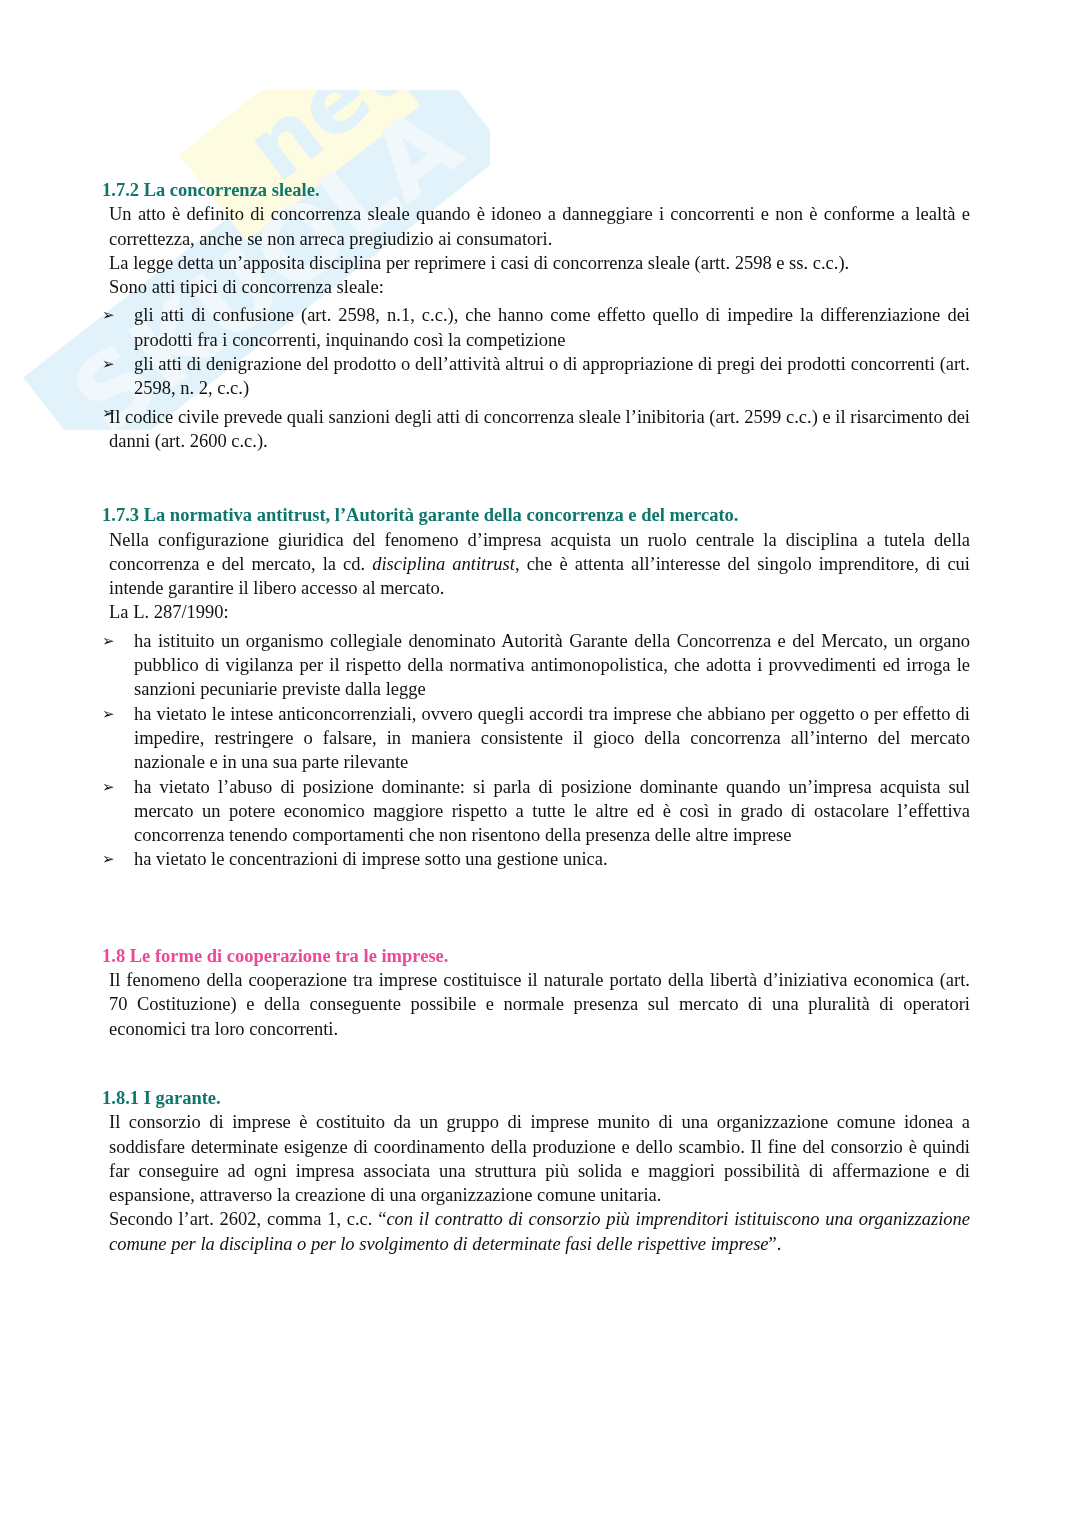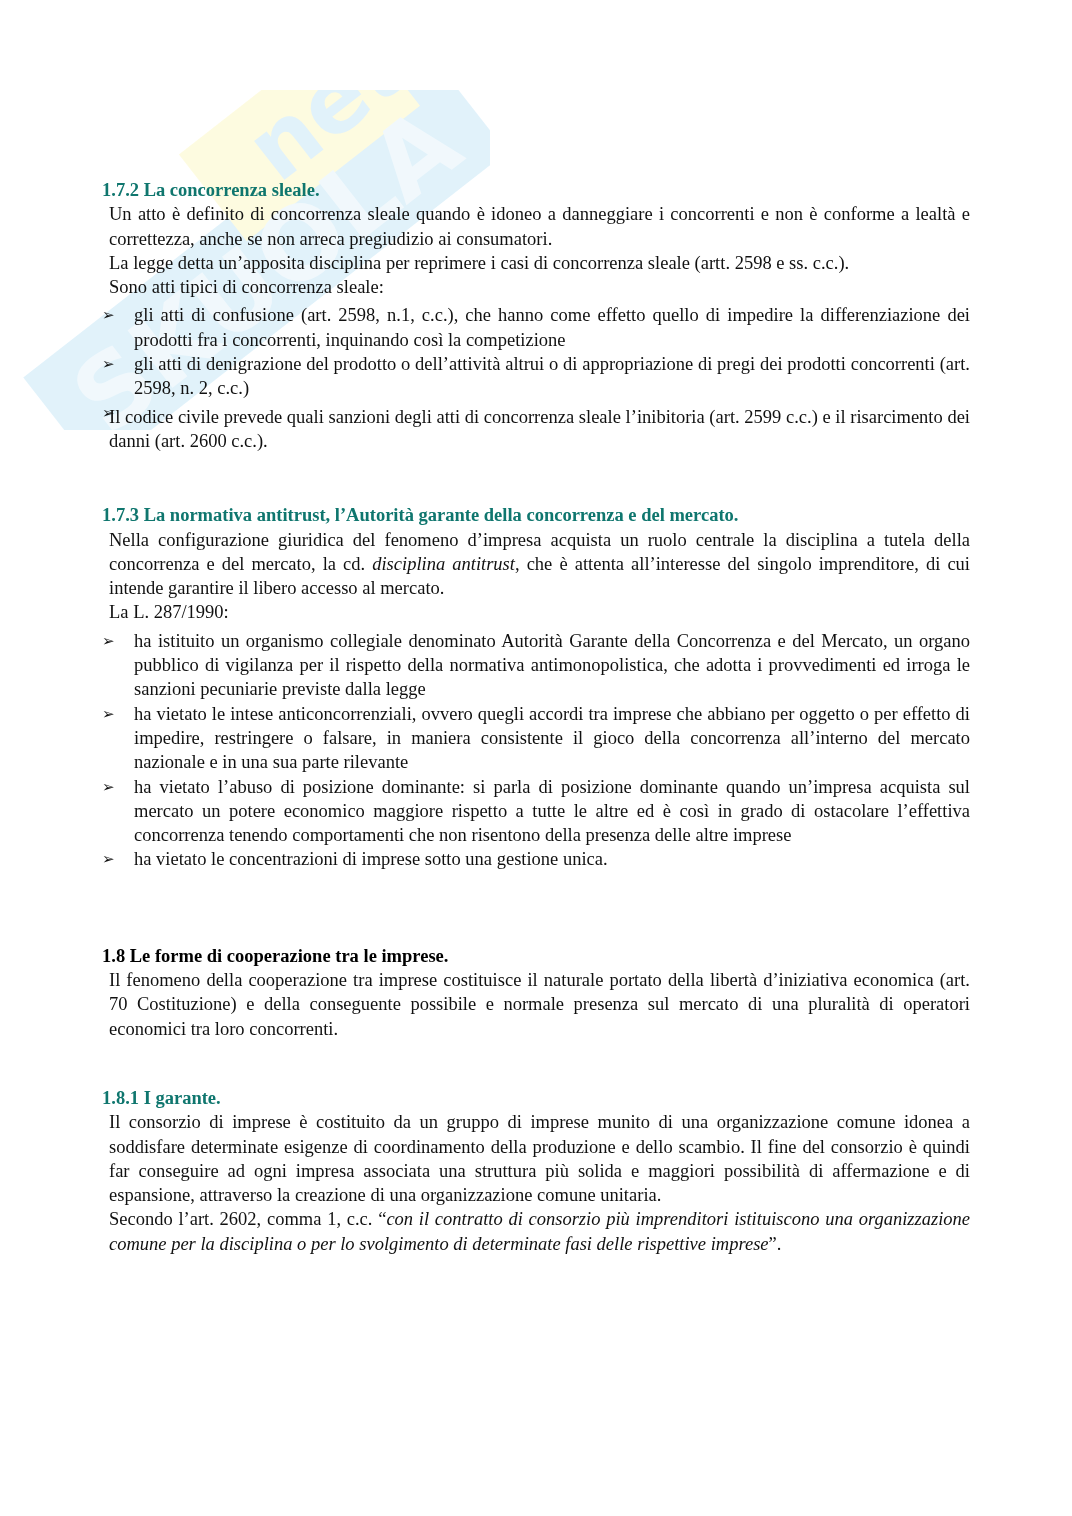--- a/index.html
+++ b/index.html
@@ -4,21 +4,21 @@
 <style>
   html, body { margin: 0; padding: 0; background: #ffffff; }
   body { width: 1072px; height: 1516px; position: relative; overflow: hidden;
          font-family: "Liberation Serif", "DejaVu Serif", serif; color: #111; }
   .watermark { position: absolute; left: 20px; top: 90px; width: 470px; height: 340px;
                pointer-events: none; opacity: 0.55; }
   .page { position: absolute; left: 102px; top: 178px; width: 868px; }
   p, h2, h3 { margin: 0; }
   .txt { font-size: 18.5px; line-height: 24.3px; text-align: justify; margin-left: 7px; }
   .h-grey { font-size: 18.5px; line-height: 24.3px; font-weight: bold; color: #0f766e; }
-  .h-black { font-size: 18.5px; line-height: 24.3px; font-weight: bold; color: #000000; }
+  .h-black { font-size: 18.5px; line-height: 24.3px; font-weight: bold; color: #ec4899; }
   ul.arrow { list-style: none; margin: 0; padding: 0; }
   ul.arrow li { position: relative; padding-left: 32px; font-size: 18.5px; line-height: 24.3px; text-align: justify; }
   ul.arrow li .bullet { position: absolute; left: 0; top: 0; font-family: "DejaVu Sans", sans-serif; font-size: 15px; }
   .gap-s { height: 4px; }
   .gap-l { height: 50px; }
   .gap-xl { height: 72px; }
   .gap-m { height: 45px; }
   em { font-style: italic; }
 </style>
 </head>

